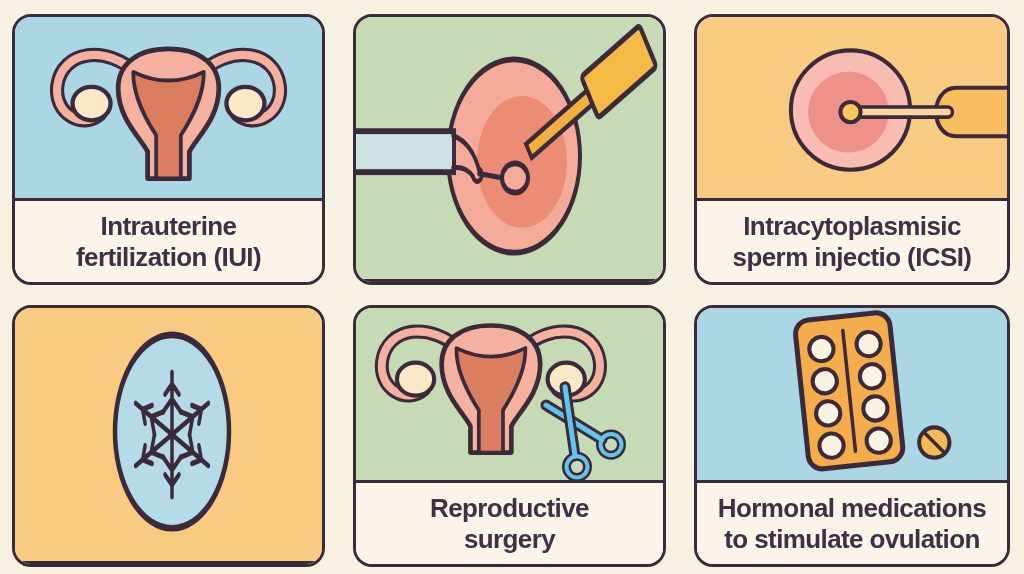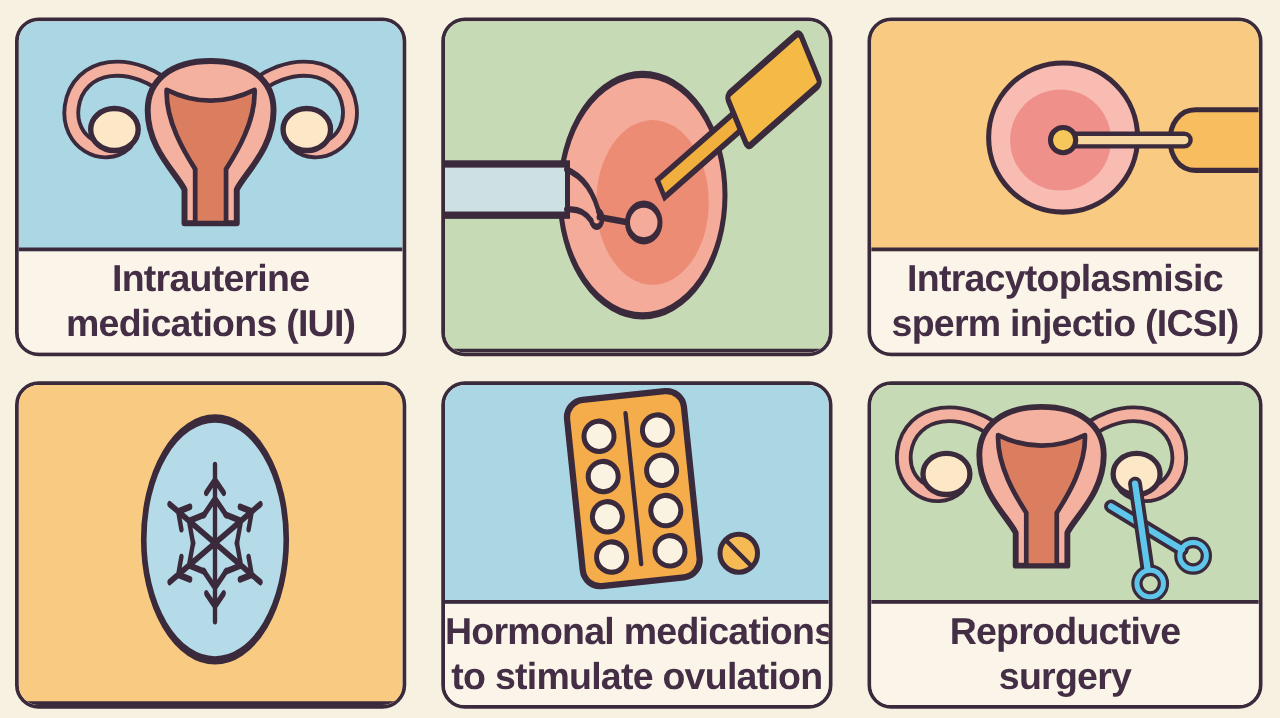--- a/index.html
+++ b/index.html
@@ -26,21 +26,21 @@
   .art{
     flex:1 1 auto;min-height:0;
     border-bottom:3px solid #3a2a3c;
     position:relative;
   }
   .art svg{display:block;width:100%;height:100%;}
   .label{
     flex:0 0 auto;height:81px;
     display:flex;flex-direction:column;justify-content:center;
     text-align:center;
-    font-weight:700;font-size:30px;line-height:1.18;
+    font-weight:700;font-size:26px;line-height:1.18;
     letter-spacing:-0.6px;
     color:#432e46;
     background:#faf5e8;
   }
   .label div{white-space:nowrap;}
   .defs-hidden{position:absolute;width:0;height:0;overflow:hidden;}
 </style>
 </head>
 <body>
 
@@ -67,21 +67,21 @@
 <main class="grid">
 
   <section class="panel">
     <div class="art" style="background-color: rgb(171, 215, 228);">
       <svg viewBox="0 0 307 179" preserveAspectRatio="none">
         <use href="#uterus-g" transform="translate(30,22) scale(0.95)"></use>
       </svg>
     </div>
     <div class="label">
       <div>Intrauterine</div>
-      <div>medications (IUI)</div>
+      <div>fertilization (IUI)</div>
     </div>
   </section>
 
   <section class="panel">
     <div class="art" style="background-color: rgb(198, 219, 181);">
       <svg viewBox="0 0 307 179" preserveAspectRatio="none">
         <circle cx="158" cy="95" r="66" fill="#f4ab99" stroke="#3a2a3c" stroke-width="4"></circle>
         <circle cx="166" cy="99" r="45" fill="#ec8c75"></circle>
 
         <rect x="-6" y="78" width="104" height="28" fill="#cde1e2" stroke="#3a2a3c" stroke-width="4"></rect>
@@ -128,20 +128,44 @@
           <path transform="rotate(120)" d="M0,2 L0,-42 M-9,-15 L0,-24 M9,-15 L0,-24 M-7,-27 L0,-34 M7,-27 L0,-34"></path>
           <path transform="rotate(180)" d="M0,2 L0,-42 M-9,-15 L0,-24 M9,-15 L0,-24 M-7,-27 L0,-34 M7,-27 L0,-34"></path>
           <path transform="rotate(240)" d="M0,2 L0,-42 M-9,-15 L0,-24 M9,-15 L0,-24 M-7,-27 L0,-34 M7,-27 L0,-34"></path>
           <path transform="rotate(300)" d="M0,2 L0,-42 M-9,-15 L0,-24 M9,-15 L0,-24 M-7,-27 L0,-34 M7,-27 L0,-34"></path>
         </g>
       </svg>
     </div>
   </section>
 
   <section class="panel">
+    <div class="art" style="background-color: rgb(198, 219, 181);">
+      <svg viewBox="0 0 307 170" preserveAspectRatio="none">
+        <use href="#uterus-g" transform="translate(14,8) scale(0.93)"></use>
+        <g transform="translate(188,76)">
+
+          <line x1="2" y1="20" x2="58" y2="54" stroke="#3a2a3c" stroke-width="11" stroke-linecap="round"></line>
+          <circle cx="67" cy="59" r="10.5" fill="none" stroke="#3a2a3c" stroke-width="9"></circle>
+          <line x1="2" y1="20" x2="58" y2="54" stroke="#5ec6ea" stroke-width="5" stroke-linecap="round"></line>
+          <circle cx="67" cy="59" r="10.5" fill="none" stroke="#5ec6ea" stroke-width="4"></circle>
+
+          <line x1="21" y1="2" x2="31" y2="70" stroke="#3a2a3c" stroke-width="11" stroke-linecap="round"></line>
+          <circle cx="33" cy="81" r="10.5" fill="none" stroke="#3a2a3c" stroke-width="9"></circle>
+          <line x1="21" y1="2" x2="31" y2="70" stroke="#5ec6ea" stroke-width="5" stroke-linecap="round"></line>
+          <circle cx="33" cy="81" r="10.5" fill="none" stroke="#5ec6ea" stroke-width="4"></circle>
+        </g>
+      </svg>
+    </div>
+    <div class="label">
+      <div>Reproductive</div>
+      <div>surgery</div>
+    </div>
+  </section>
+
+  <section class="panel">
     <div class="art" style="background-color: rgb(171, 215, 228);">
       <svg viewBox="0 0 307 170" preserveAspectRatio="none">
         <g transform="rotate(-6 150 85)">
           <rect x="104" y="8" width="94" height="148" rx="14" fill="#f5ac4b" stroke="#3a2a3c" stroke-width="5"></rect>
           <line x1="151" y1="22" x2="151" y2="142" stroke="#3a2a3c" stroke-width="3.5" stroke-linecap="round"></line>
           <circle cx="128" cy="38" r="12" fill="#fbf3e1" stroke="#3a2a3c" stroke-width="4"></circle>
           <circle cx="128" cy="70" r="12" fill="#fbf3e1" stroke="#3a2a3c" stroke-width="4"></circle>
           <circle cx="128" cy="102" r="12" fill="#fbf3e1" stroke="#3a2a3c" stroke-width="4"></circle>
           <circle cx="128" cy="134" r="12" fill="#fbf3e1" stroke="#3a2a3c" stroke-width="4"></circle>
           <circle cx="175" cy="38" r="12" fill="#fbf3e1" stroke="#3a2a3c" stroke-width="4"></circle>
@@ -154,37 +178,13 @@
           <line x1="-9" y1="-9" x2="9" y2="9" stroke="#3a2a3c" stroke-width="3.5" stroke-linecap="round"></line>
         </g>
       </svg>
     </div>
     <div class="label">
       <div>Hormonal medications</div>
       <div>to stimulate ovulation</div>
     </div>
   </section>
 
-  <section class="panel">
-    <div class="art" style="background-color: rgb(198, 219, 181);">
-      <svg viewBox="0 0 307 170" preserveAspectRatio="none">
-        <use href="#uterus-g" transform="translate(14,8) scale(0.93)"></use>
-        <g transform="translate(188,76)">
-
-          <line x1="2" y1="20" x2="58" y2="54" stroke="#3a2a3c" stroke-width="11" stroke-linecap="round"></line>
-          <circle cx="67" cy="59" r="10.5" fill="none" stroke="#3a2a3c" stroke-width="9"></circle>
-          <line x1="2" y1="20" x2="58" y2="54" stroke="#5ec6ea" stroke-width="5" stroke-linecap="round"></line>
-          <circle cx="67" cy="59" r="10.5" fill="none" stroke="#5ec6ea" stroke-width="4"></circle>
-
-          <line x1="21" y1="2" x2="31" y2="70" stroke="#3a2a3c" stroke-width="11" stroke-linecap="round"></line>
-          <circle cx="33" cy="81" r="10.5" fill="none" stroke="#3a2a3c" stroke-width="9"></circle>
-          <line x1="21" y1="2" x2="31" y2="70" stroke="#5ec6ea" stroke-width="5" stroke-linecap="round"></line>
-          <circle cx="33" cy="81" r="10.5" fill="none" stroke="#5ec6ea" stroke-width="4"></circle>
-        </g>
-      </svg>
-    </div>
-    <div class="label">
-      <div>Reproductive</div>
-      <div>surgery</div>
-    </div>
-  </section>
-
 </main>
 
 </body></html>

